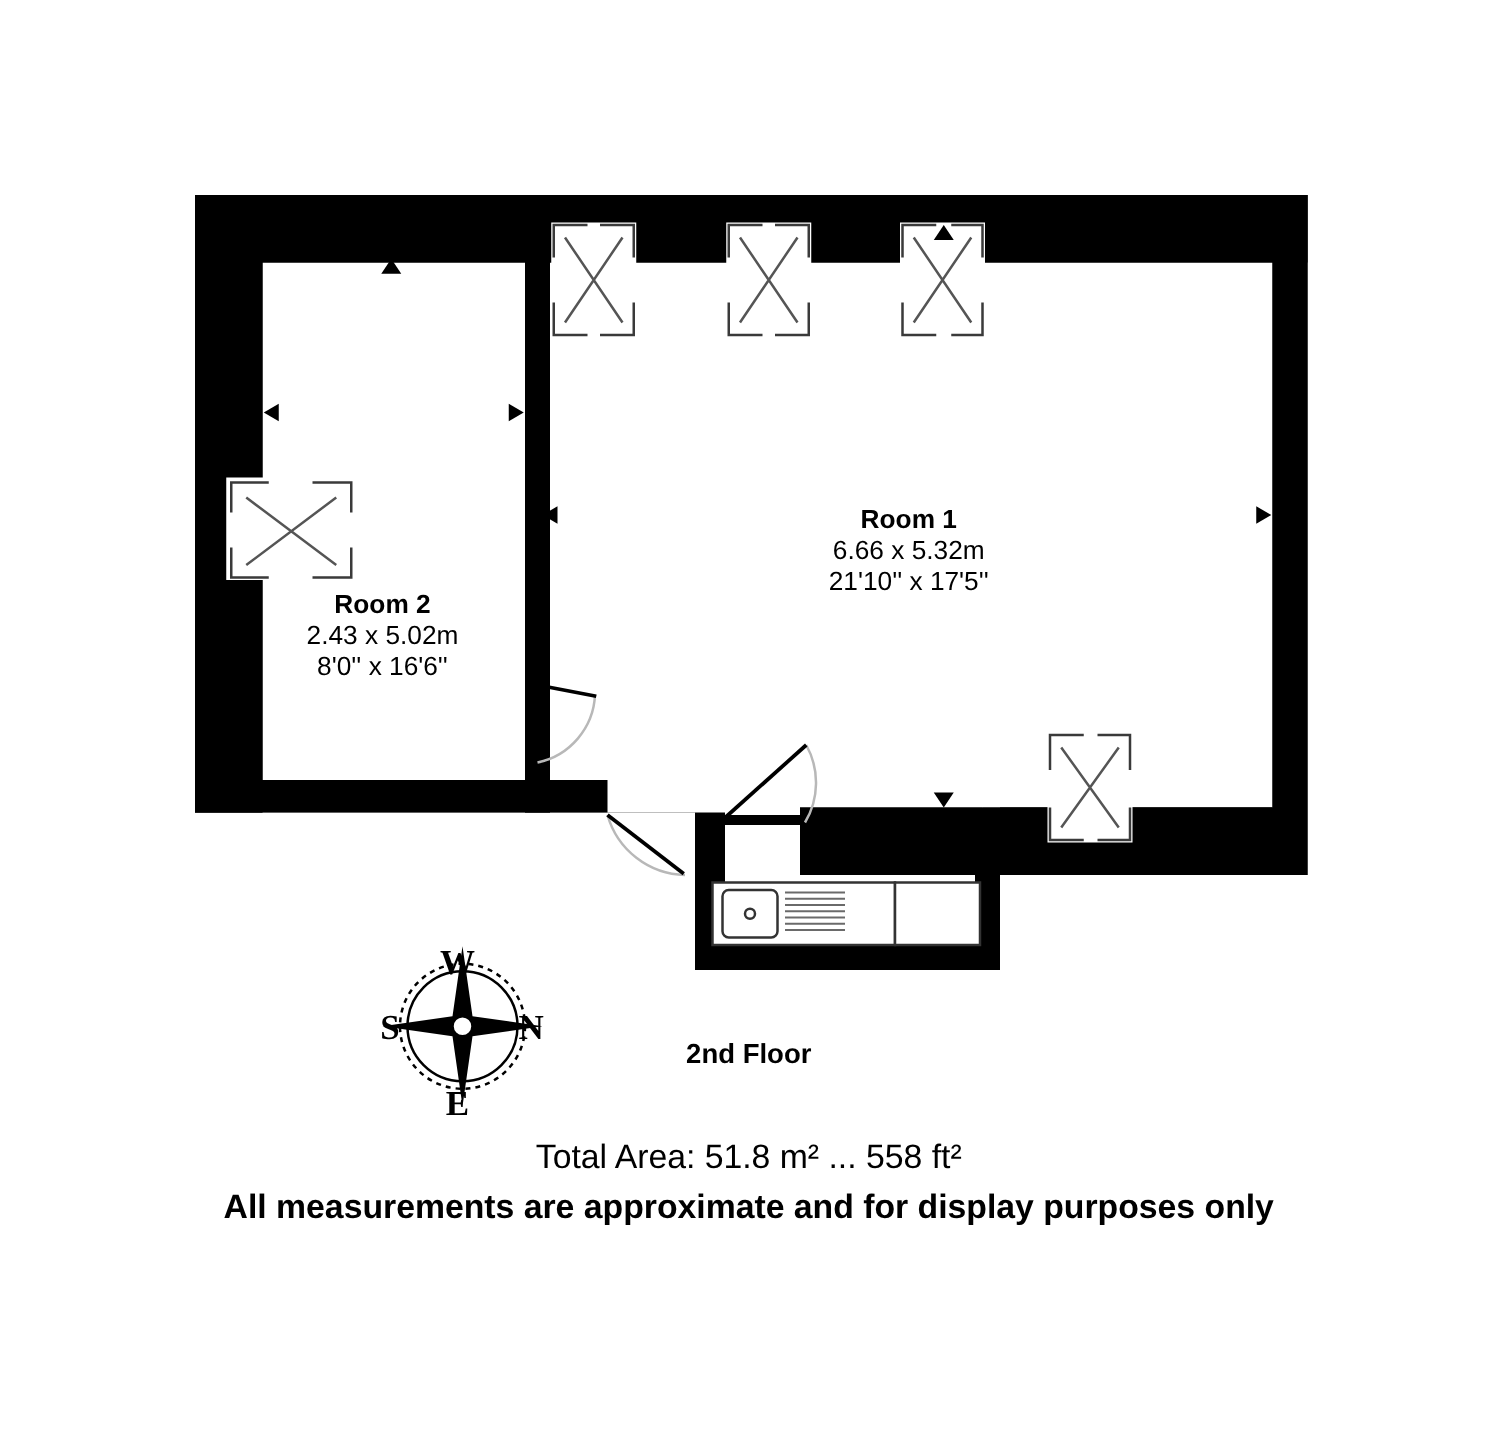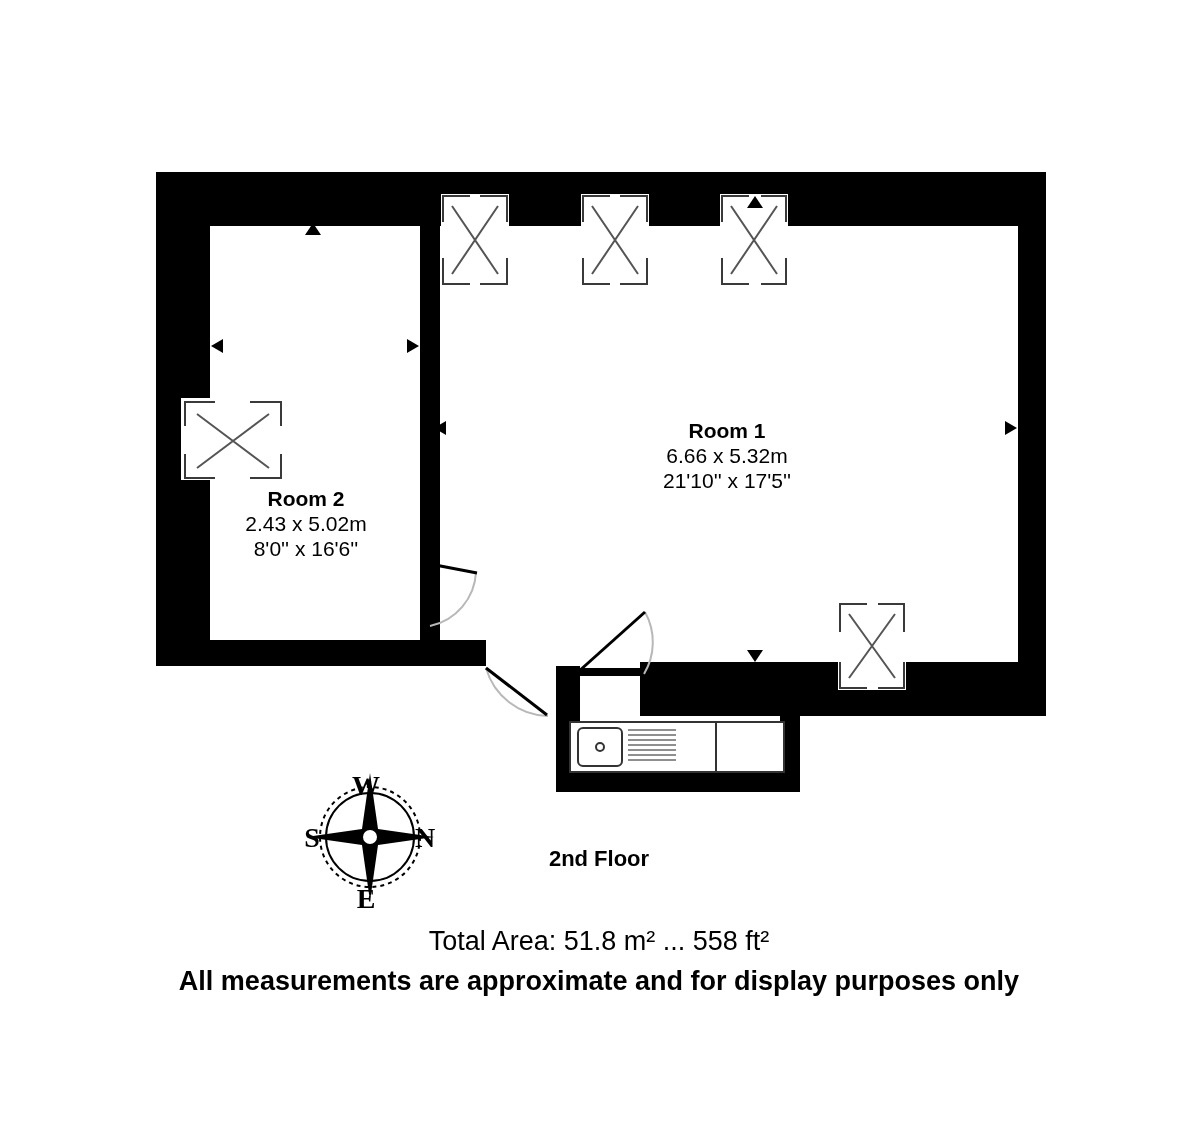--- a/index.html
+++ b/index.html
@@ -10,21 +10,21 @@
   }
   body {
     width: 1200px;
     height: 1146px;
     position: relative;
     font-family: "Liberation Sans", sans-serif;
     overflow: hidden;
   }
   #plan-root {
     position: absolute;
-    left: 0; top: 16px;
+    left: 0; top: 0;
     width: 1200px;
     height: 830px;
   }
   svg.plan-svg {
     display: block;
     width: 1200px;
     height: 1146px;
   }
   .room-name {
     font-family: "Liberation Sans", sans-serif;

